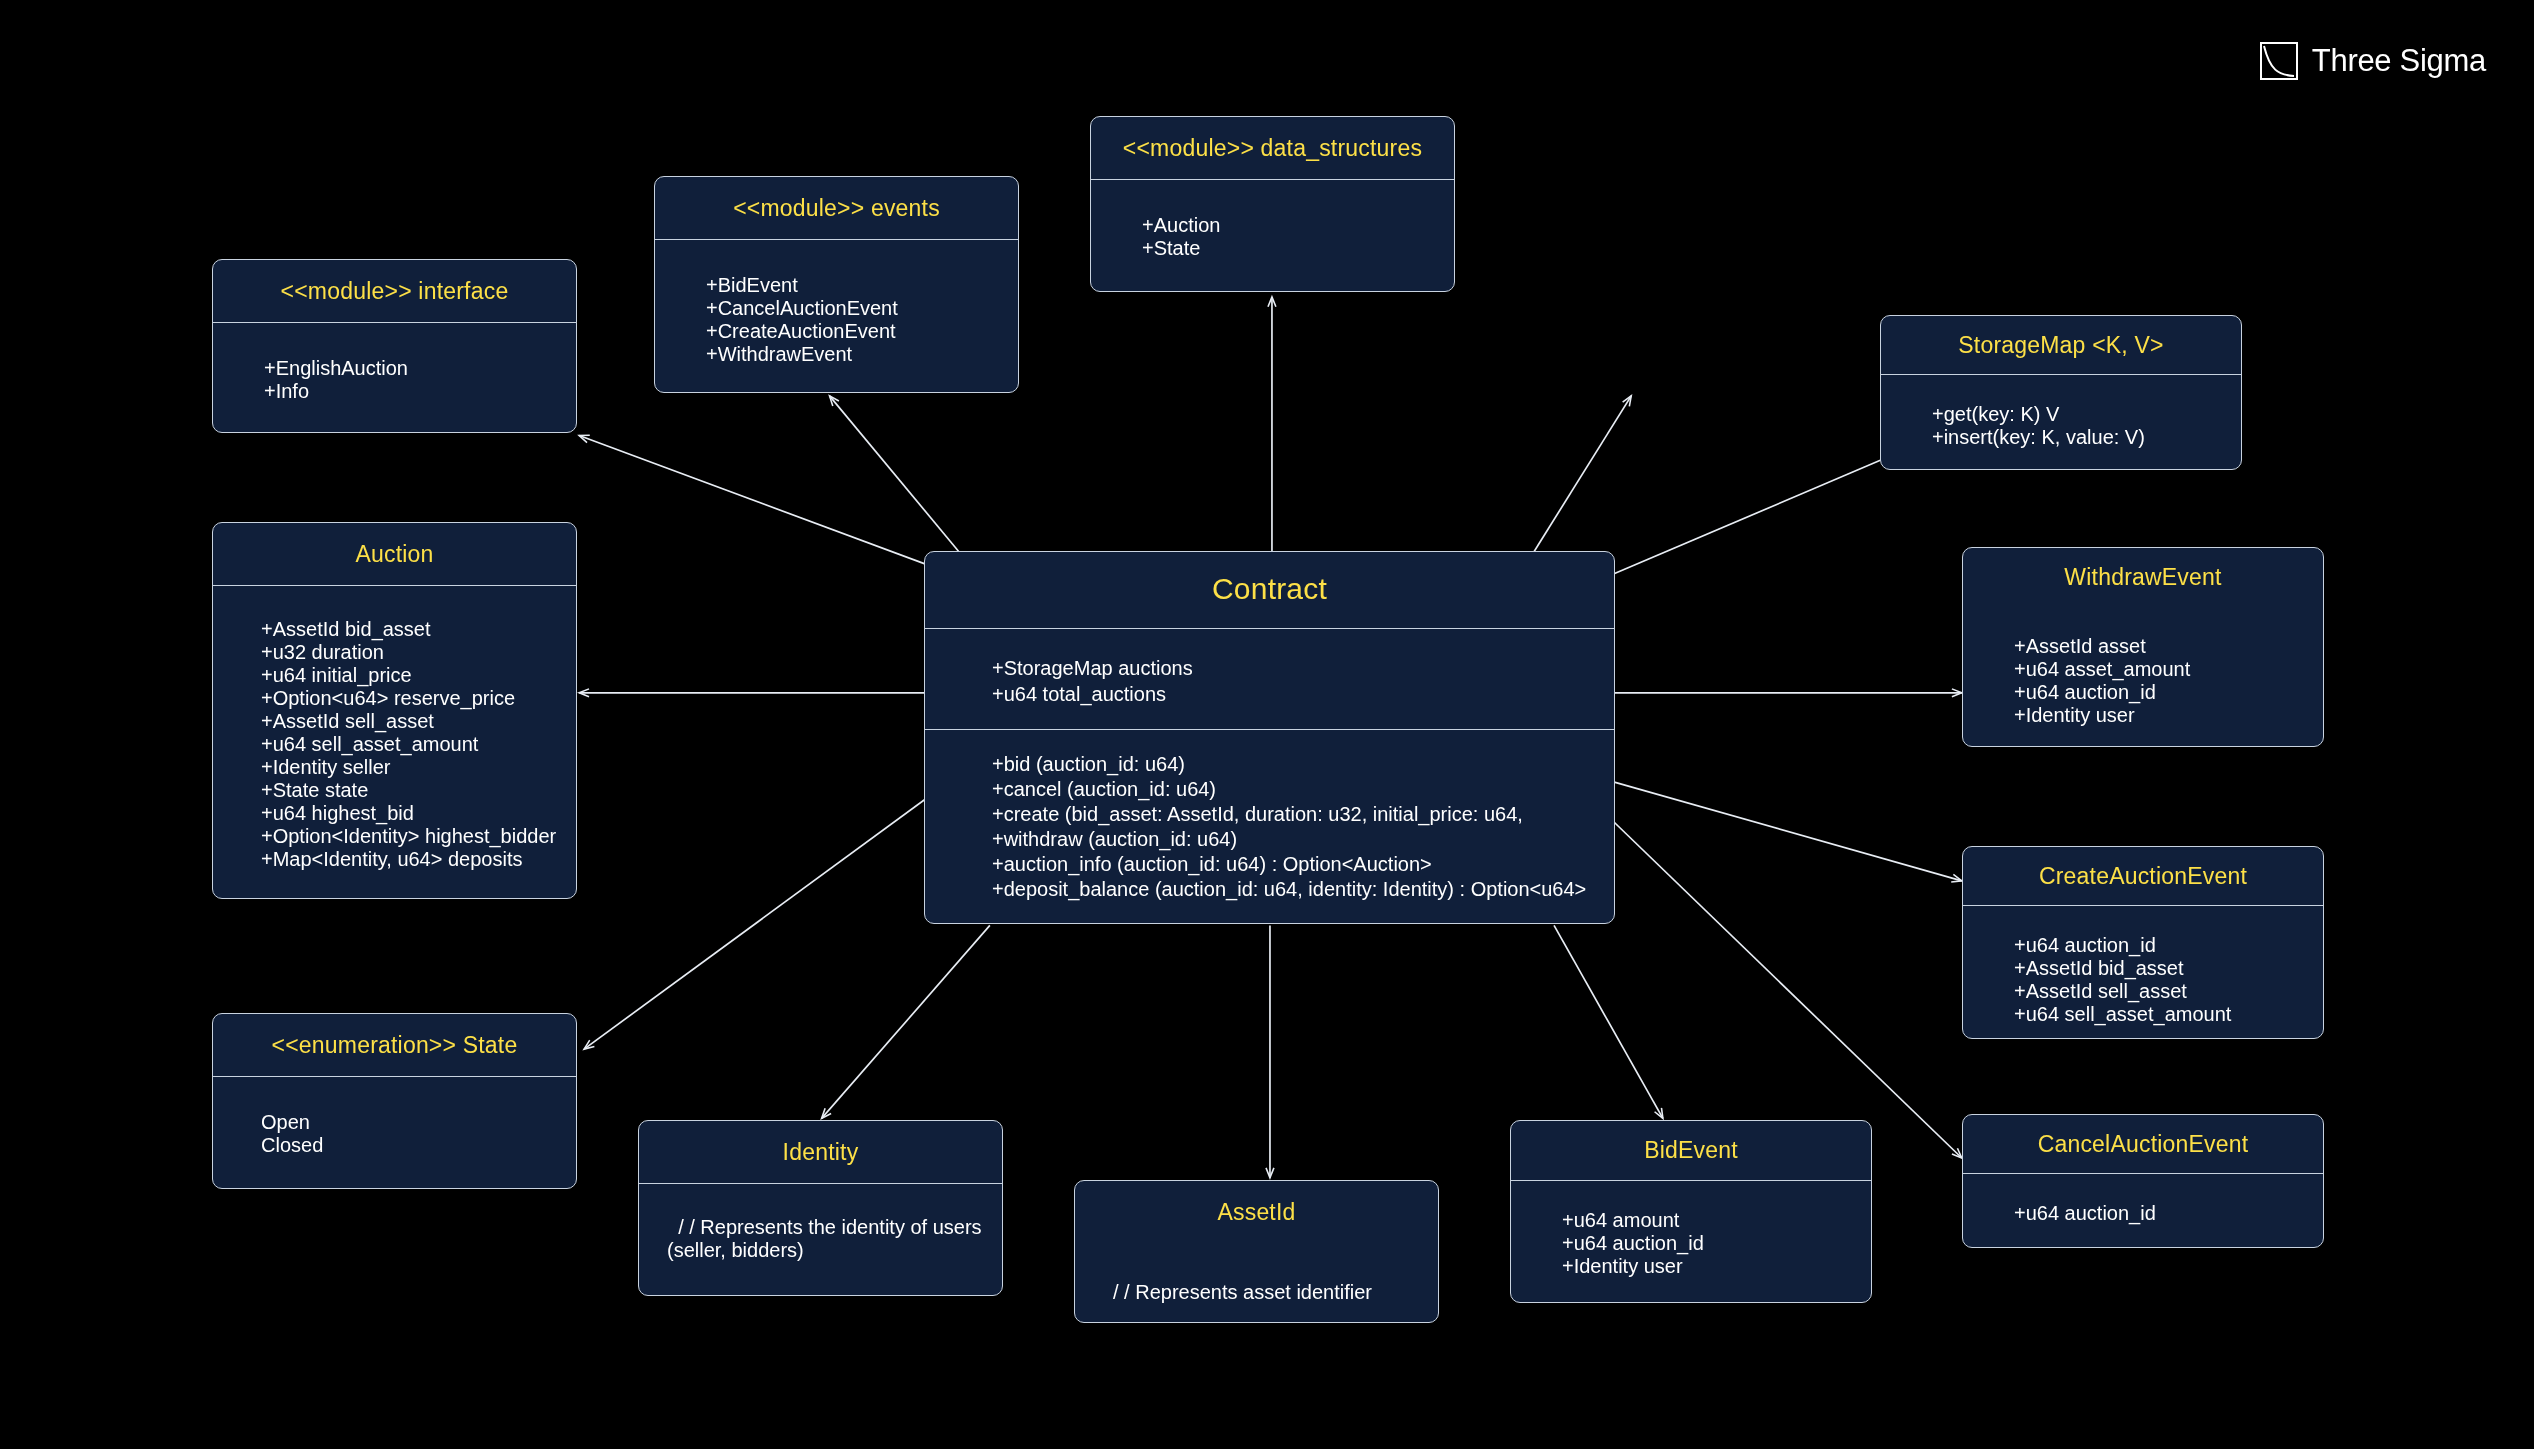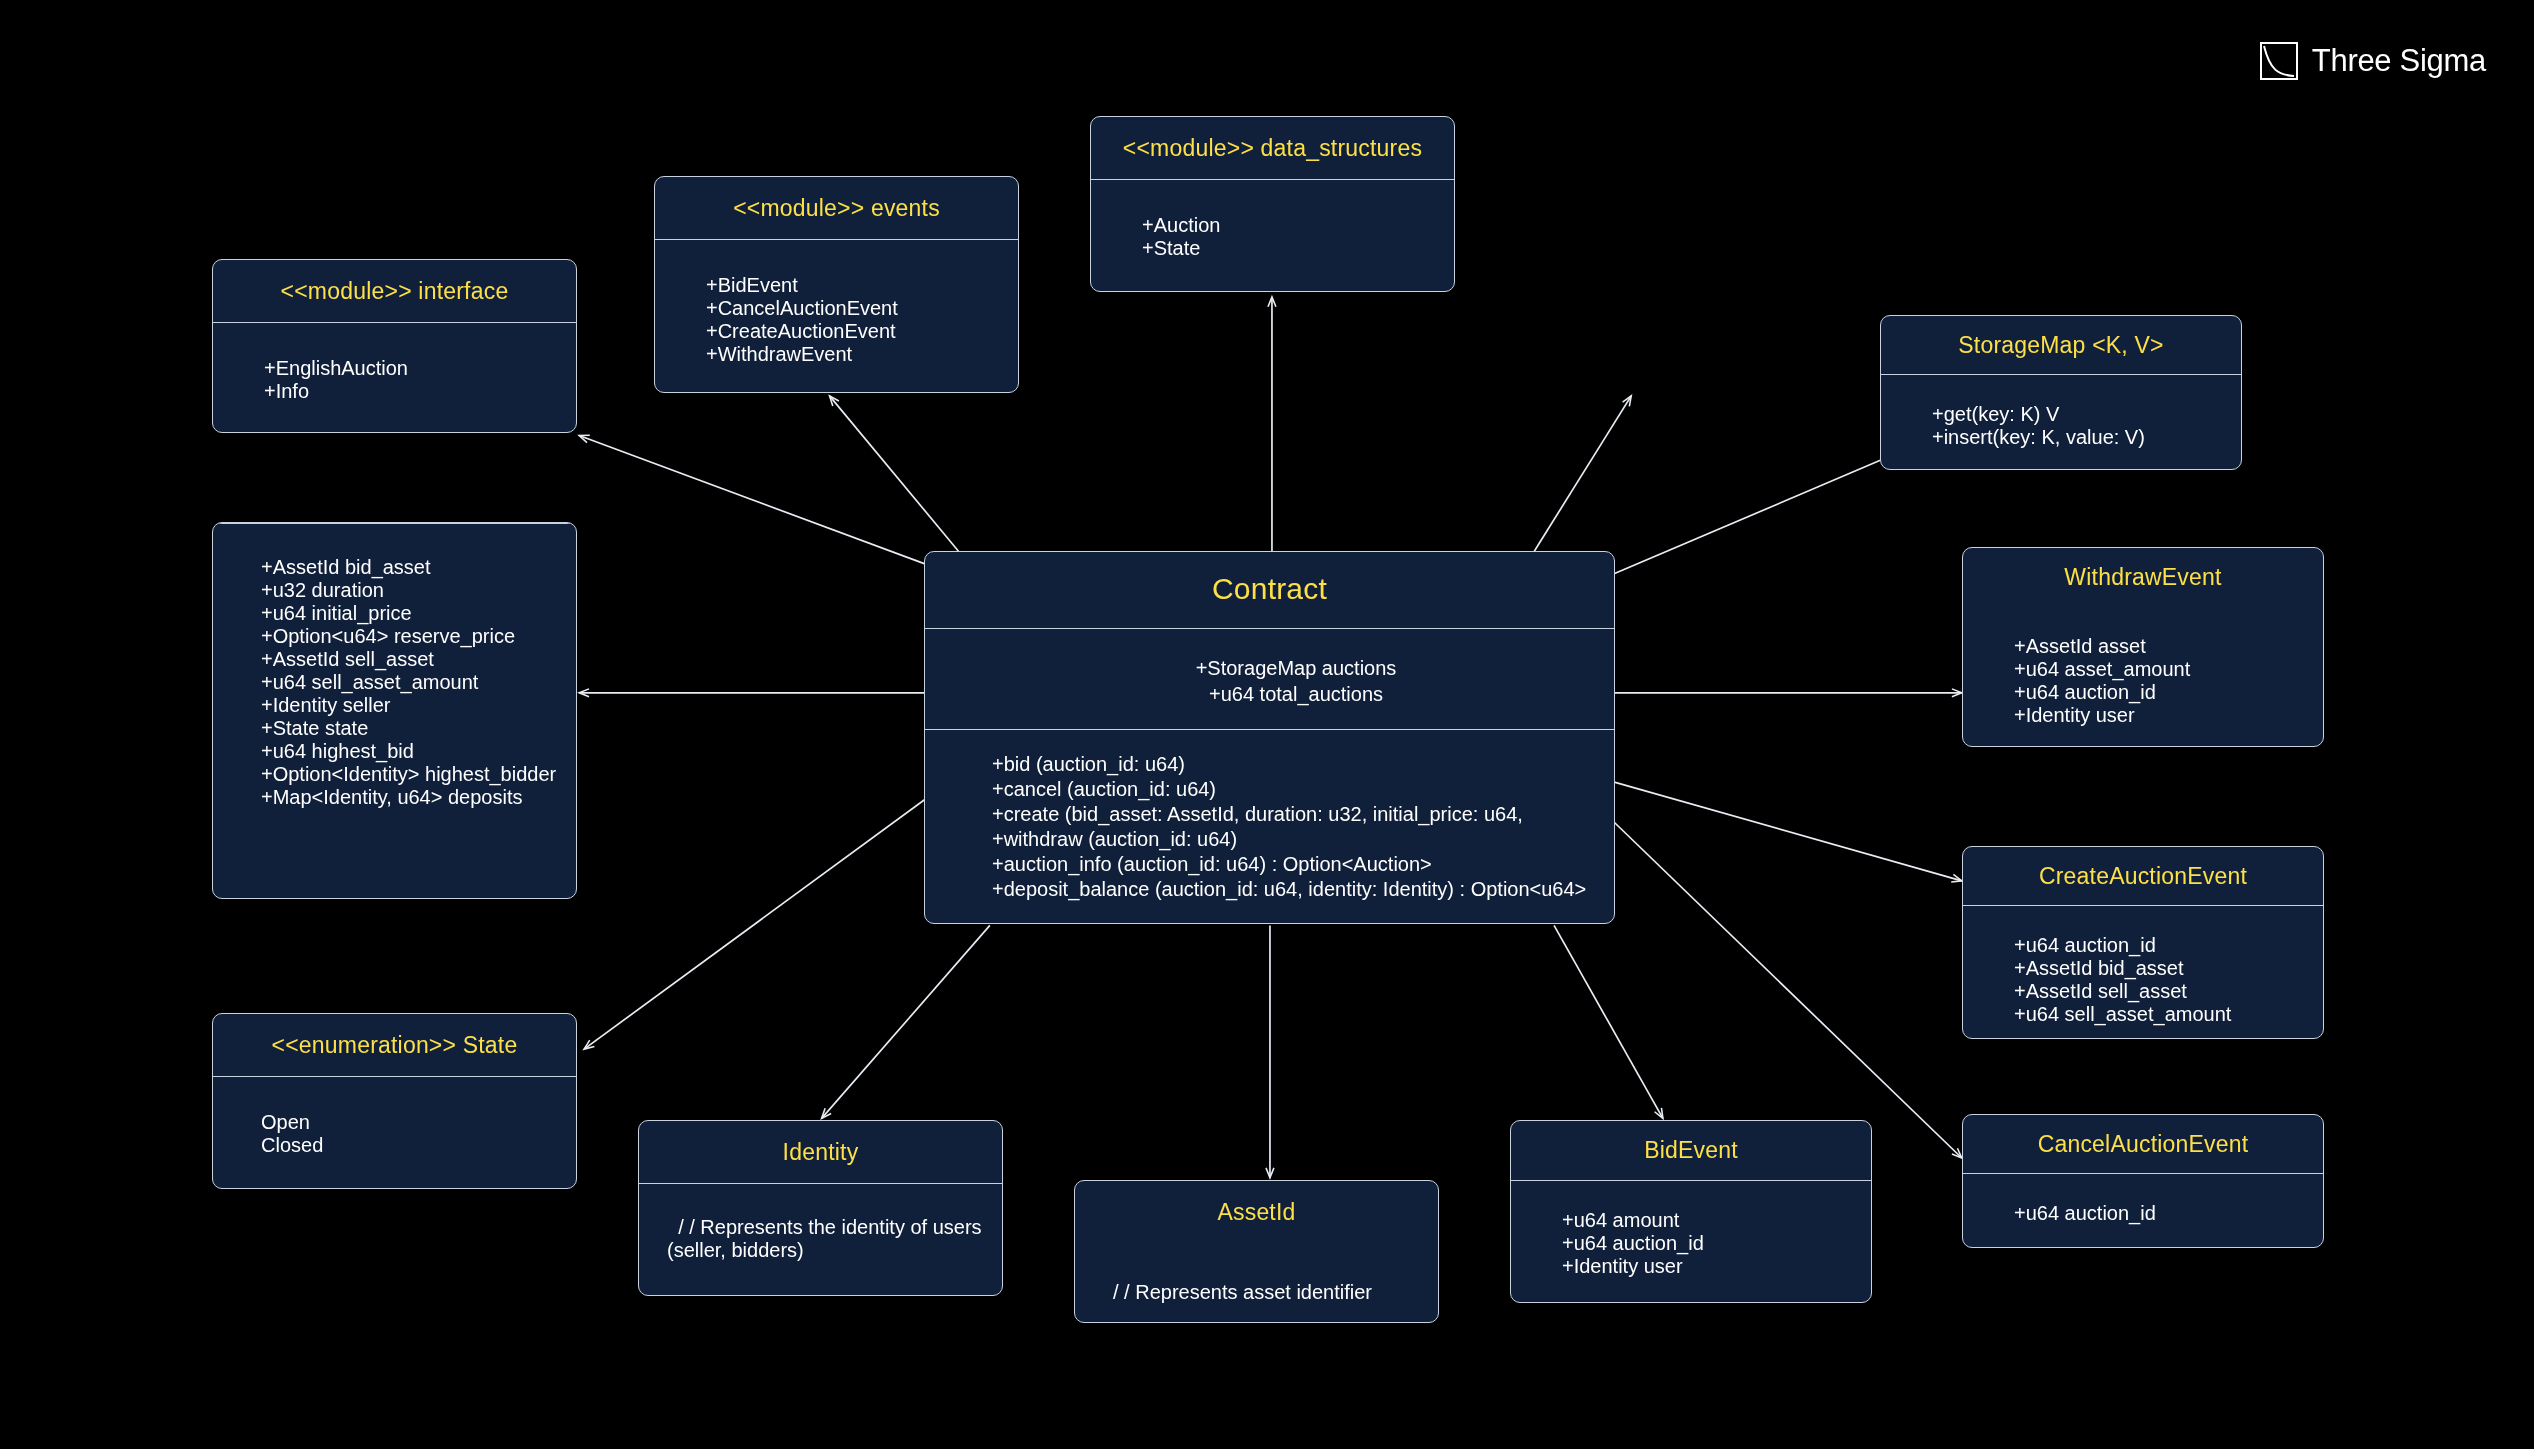--- a/index.html
+++ b/index.html
@@ -130,40 +130,41 @@
   <div class="node" style="left:1880px;top:315px;width:362px;height:155px;">
     <div class="node-title" style="padding-top:16px;padding-bottom:15px;">StorageMap &lt;K, V&gt;</div>
     <div class="divider"></div>
     <div class="node-body" style="padding-top:28px;">
       <div class="ln">+get(key: K) V</div>
       <div class="ln">+insert(key: K, value: V)</div>
     </div>
   </div>
 
   <div class="node" style="left:212px;top:522px;width:365px;height:377px;">
+    <div class="node-title" style="padding-top:18px;padding-bottom:17px;">Auction</div>
     <div class="divider"></div>
     <div class="node-body" style="padding-top:32px;padding-left:48px;">
       <div class="ln">+AssetId bid_asset</div>
       <div class="ln">+u32 duration</div>
       <div class="ln">+u64 initial_price</div>
       <div class="ln">+Option&lt;u64&gt; reserve_price</div>
       <div class="ln">+AssetId sell_asset</div>
       <div class="ln">+u64 sell_asset_amount</div>
       <div class="ln">+Identity seller</div>
       <div class="ln">+State state</div>
       <div class="ln">+u64 highest_bid</div>
       <div class="ln">+Option&lt;Identity&gt; highest_bidder</div>
       <div class="ln">+Map&lt;Identity, u64&gt; deposits</div>
     </div>
   </div>
 
   <div class="node" style="left:924px;top:551px;width:691px;height:373px;">
     <div class="node-title" style="padding-top:20px;padding-bottom:22px;font-size:30px;">Contract</div>
     <div class="divider"></div>
-    <div class="node-body" style="padding-top:26px;padding-bottom:22px;padding-left:67px;line-height:26px;text-align:center;">
+    <div class="node-body" style="padding-top:26px;padding-bottom:22px;padding-left:67px;line-height:26px;">
       <div class="ln">+StorageMap auctions</div>
       <div class="ln">+u64 total_auctions</div>
     </div>
     <div class="divider"></div>
     <div class="node-body" style="padding-top:22px;padding-left:67px;line-height:25px;">
       <div class="ln">+bid (auction_id: u64)</div>
       <div class="ln">+cancel (auction_id: u64)</div>
       <div class="ln">+create (bid_asset: AssetId, duration: u32, initial_price: u64,</div>
       <div class="ln">+withdraw (auction_id: u64)</div>
       <div class="ln">+auction_info (auction_id: u64) : Option&lt;Auction&gt;</div>

